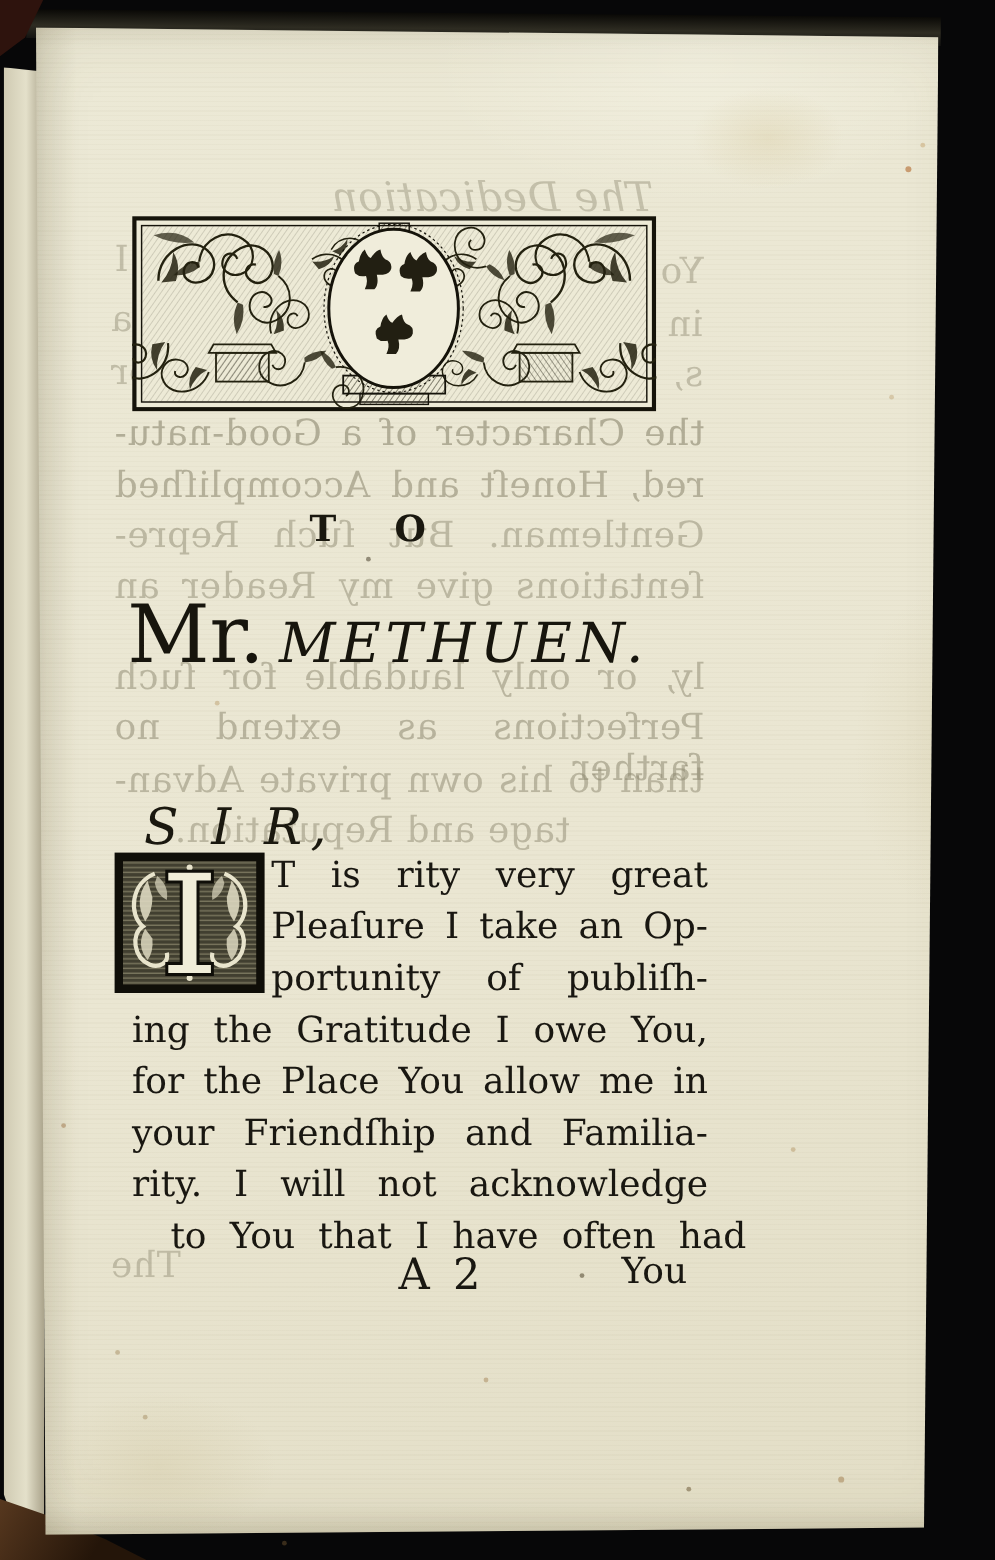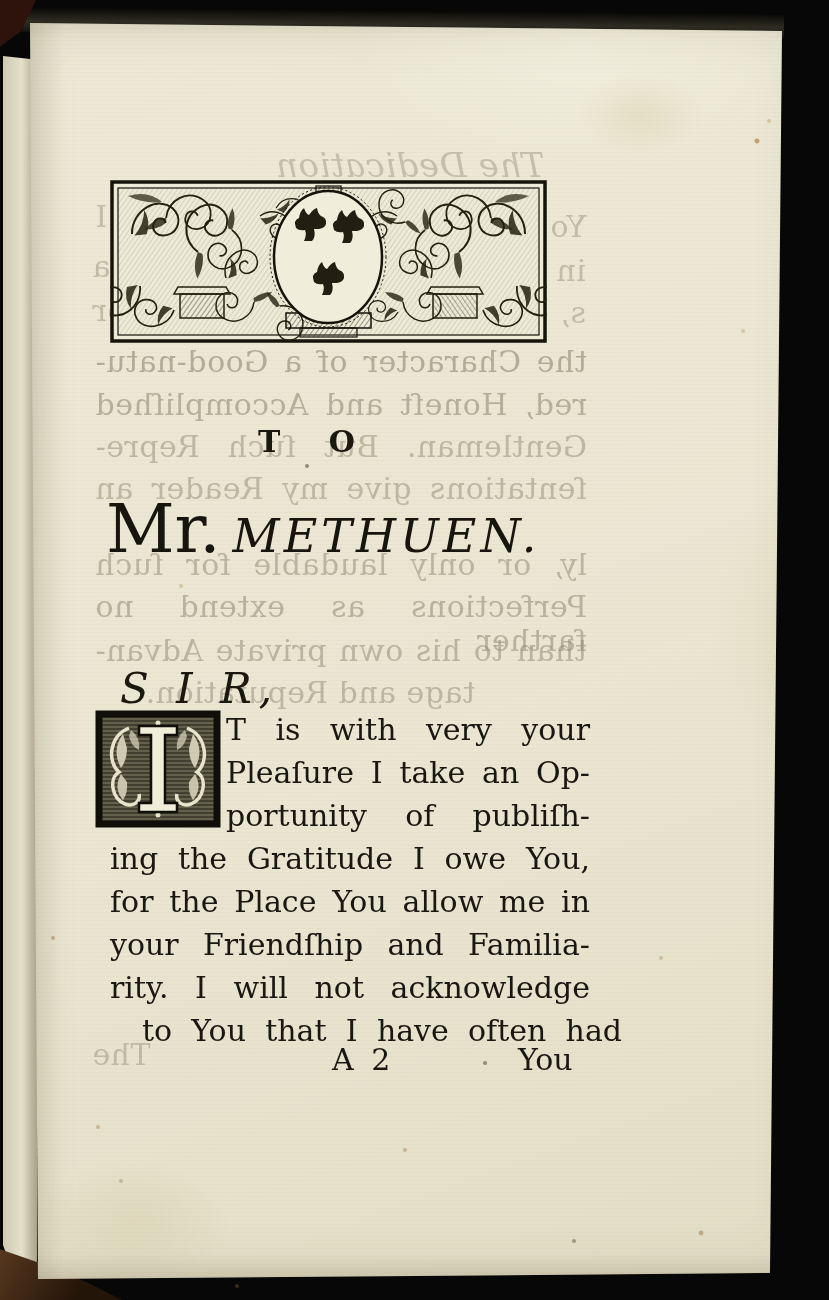--- a/index.html
+++ b/index.html
@@ -42,21 +42,21 @@
     letter-spacing:19px;color:#1a180f;white-space:nowrap;}
   .title{position:absolute;left:106px;top:490px;color:#17150d;white-space:nowrap;}
   .title .prefix{font-size:67px;}
   .title .name{font-size:46px;font-style:italic;letter-spacing:4px;margin-left:12px;}
   .salutation{position:absolute;left:120px;top:664px;font-size:42px;font-style:italic;
     letter-spacing:7px;color:#1a180f;white-space:nowrap;}
   .bline{position:absolute;font-size:30px;line-height:36px;color:#191711;
     text-align:justify;text-align-last:justify;}
   .b-ind{left:226px;width:364px;}
   .b-full{left:110px;width:480px;}
-  .signature{position:absolute;left:332px;top:1042px;font-size:30px;color:#191711;letter-spacing:4px;}
+  .signature{position:absolute;left:332px;top:1042px;font-size:36px;color:#191711;letter-spacing:4px;}
   .catchword{position:absolute;left:518px;top:1042px;font-size:30px;color:#191711;}
   .headpiece{position:absolute;left:110px;top:180px;width:437px;height:163px;}
   .dropcap{position:absolute;left:95px;top:710px;width:126px;height:118px;}
   .specks{position:absolute;left:0;top:0;width:2px;height:2px;border-radius:50%;
     box-shadow:
       756px 140px 0 1.5px rgba(173,94,32,.55), 768px 120px 0 1px rgba(190,150,90,.4),
       306px 465px 0 1px rgba(60,50,30,.5),    484px 1062px 0 1px rgba(90,80,55,.6),
       52px 937px 0 1px rgba(140,90,40,.4),    700px 1232px 0 1.5px rgba(150,110,60,.45),
       404px 1149px 0 1px rgba(150,110,60,.4), 236px 1285px 0 1px rgba(120,90,50,.45),
       573px 1240px 0 1px rgba(100,80,45,.5),  97px 1126px 0 1px rgba(150,120,70,.4),
@@ -172,21 +172,21 @@
         <use href="#acanth"></use>
       </g>
     <g>
         <use href="#acanth" transform="translate(126,0) scale(-1,1)"></use>
       </g>
     <circle cx="63" cy="13" r="2.5" fill="#e8e4cc"></circle>
     <circle cx="63" cy="105" r="2.5" fill="#e8e4cc"></circle>
     <path d="M44,16 h38 v9 h-12 v68 h12 v9 h-38 v-9 h12 v-68 h-12 z" fill="#f0edd8" stroke="#0f0e08" stroke-width="2.5"></path>
   </svg>
 
-  <div class="bline b-ind" style="top:712px;">T is with very your</div>
+  <div class="bline b-ind" style="top:712px;">T is rity very great</div>
   <div class="bline b-ind" style="top:755px;">Pleaſure I take an Op-</div>
   <div class="bline b-ind" style="top:798px;">portunity of publiſh-</div>
   <div class="bline b-full" style="top:884px;">for the Place You allow me in</div>
   <div class="bline b-full" style="top:841px;">ing the Gratitude I owe You,</div>
   <div class="bline b-full" style="top:970px;">rity. I will not acknowledge</div>
   <div class="bline b-full" style="top:927px;">your Friendſhip and Familia-</div>
   <div class="bline b-full" style="top:1013px;margin-left:32px;">to You that I have often had</div>
 
   <div class="signature">A 2</div>
   <div class="catchword">You</div>

